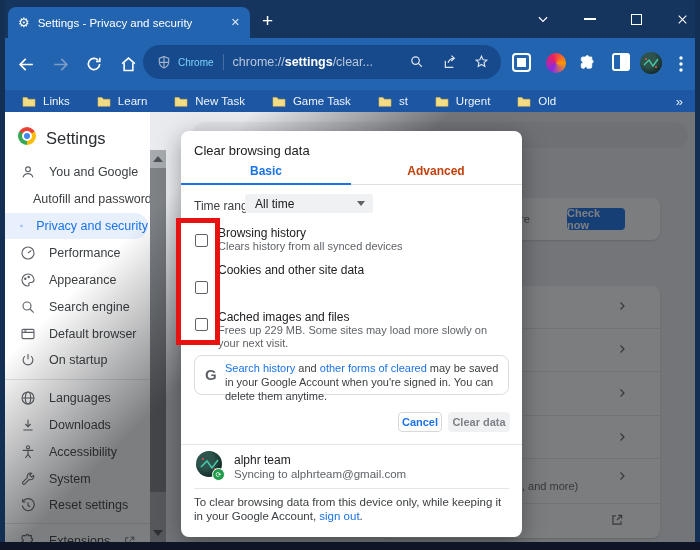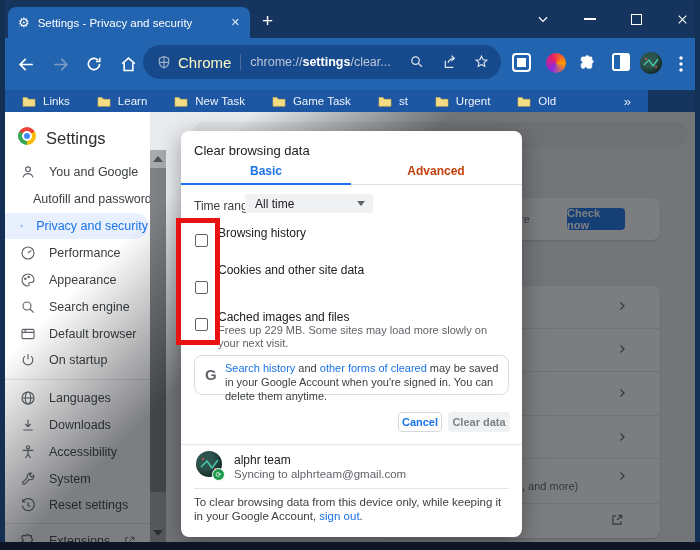--- a/index.html
+++ b/index.html
@@ -23,28 +23,28 @@
   .newtab{position:absolute;left:262px;top:10px;color:#fff;font-size:19px;font-weight:400}
   .wctrl{position:absolute;top:9px;width:26px;height:20px;display:flex;align-items:center;justify-content:center}
   .wc-min{width:12px;height:2px;background:#fff}
   .wc-max{width:11px;height:11px;border:1.5px solid #fff;box-sizing:border-box}
 
   
   .toolbar{position:absolute;left:0;top:38px;width:700px;height:52px;background:#2264b0}
   .navic{position:absolute;top:52px;width:24px;height:24px;display:flex;align-items:center;justify-content:center}
   .addressbar{position:absolute;left:143px;top:45px;width:358px;height:34px;background:#174a8c;
               border-radius:17px;display:flex;align-items:center;padding-left:14px;box-sizing:border-box}
-  .ab-site{color:#fef9c3;font-size:15px;margin:0 9px 0 7px}
+  .ab-site{color:#7dd3fc;font-size:10px;margin:0 9px 0 7px}
   .ab-div{width:1px;height:16px;background:#4a6da1;margin-right:9px}
   .ab-url{font-size:12.5px;color:#bac7d9;white-space:nowrap}
   .ab-url b{color:#fff;font-weight:700}
   .extic{position:absolute;top:53px}
 
   
-  .bmbar{position:absolute;left:0;top:90px;width:648px;height:22px;background:#1d57a3;
+  .bmbar{position:absolute;left:0;top:90px;width:700px;height:22px;background:#1d57a3;
          display:flex;align-items:center;padding-left:22px;box-sizing:border-box;gap:27px}
   .bm{display:inline-flex;align-items:center;gap:7px}
   .bm span{color:#eef3fa;font-size:11.5px}
   .bm-over{position:absolute;right:18px;top:0;height:22px;display:flex;align-items:center;
            color:#dfe8f4;font-size:13px;letter-spacing:-1px}
 
   
   .page{position:absolute;left:5px;top:112px;width:690px;height:430px;background:#e9ebef;overflow:hidden}
   .sidebarbg{position:absolute;left:0;top:0;width:145px;height:430px;background:#fff}
   .pg-title{position:absolute;left:41px;top:17px;font-size:16.5px;font-weight:500;color:#2b2e31}
@@ -520,20 +520,21 @@
   <div class="dlg-ind"></div>
 
   <div class="tr-label">Time range</div>
   <div class="tr-select">
     <span>All time</span>
     <div class="tr-arrow"></div>
   </div>
 
   <div class="cb" style="top:103px"></div>
   <div class="cbt" style="top:95px">Browsing history</div>
+  <div class="cbs" style="top:109px">Clears history from all synced devices</div>
 
   <div class="cb" style="top:150px"></div>
   <div class="cbt" style="top:132px">Cookies and other site data</div>
 
   <div class="cb" style="top:187px"></div>
   <div class="cbt" style="top:179px">Cached images and files</div>
   <div class="cbs" style="top:193px">Frees up 229 MB. Some sites may load more slowly on your next visit.</div>
 
   <div class="gbox">
     <div class="gG">G</div>

